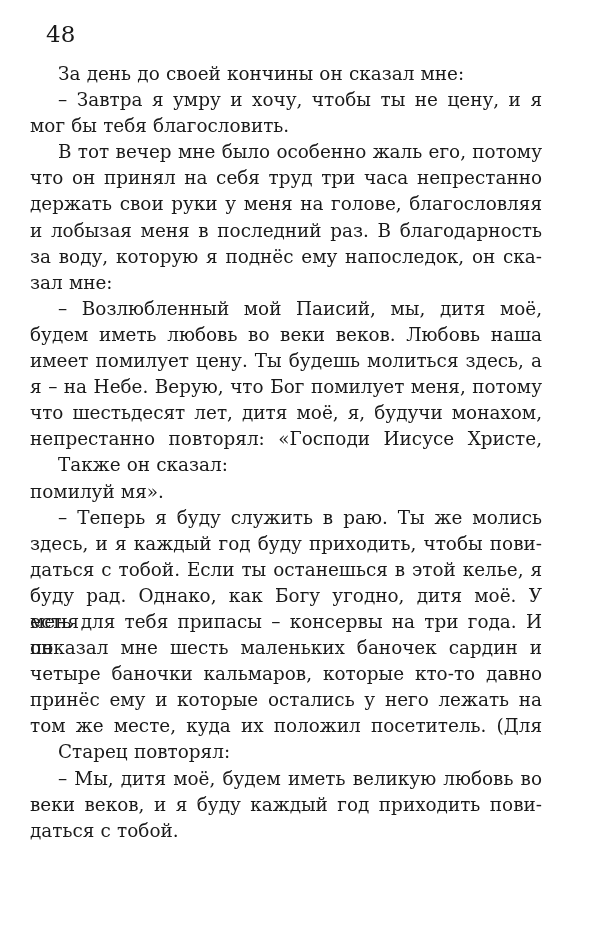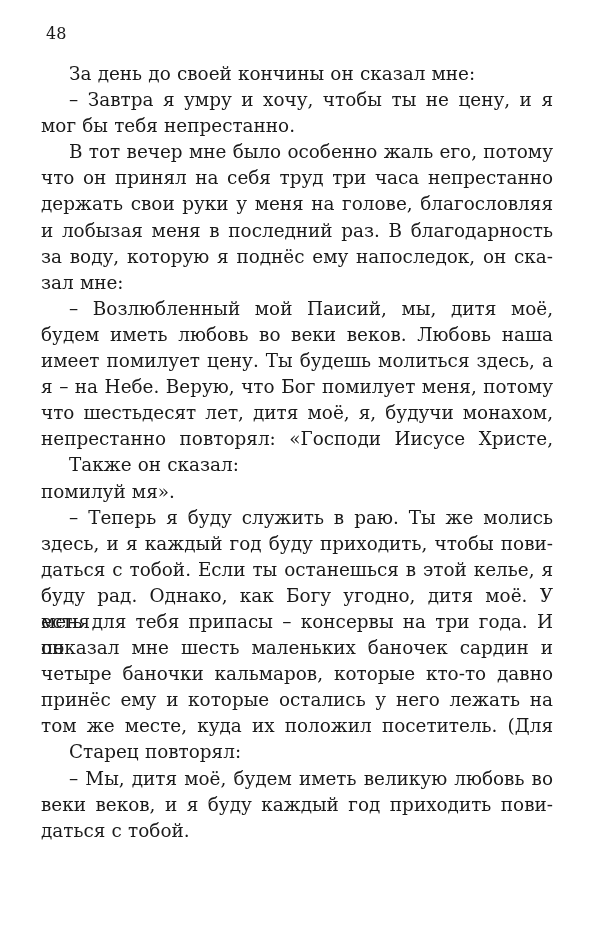--- a/index.html
+++ b/index.html
@@ -18,27 +18,27 @@
   .page {
     position: relative;
     width: 600px;
     height: 943px;
     background: var(--page-bg);
   }
   .page-number {
     position: absolute;
     left: 46px;
     top: 22px;
-    font-size: 16px;
+    font-size: 23px;
     line-height: 24px;
     color: var(--text-color);
   }
   .text-block {
     position: absolute;
-    left: 41px;
+    left: 30px;
     top: 61px;
     width: 512px;
   }
   .line {
     font-size: 18.4px;
     line-height: 26.1px;
     height: 26.1px;
     text-align: left;
     word-spacing: 0.02em;
   }
@@ -51,21 +51,21 @@
   }
 </style>
 </head>
 <body>
 
 <div class="page">
   <div class="page-number">48</div>
   <div class="text-block">
       <div class="line first">За день до своей кончины он сказал мне:</div>
       <div class="line first just">– Завтра я умру и хочу, чтобы ты не цену, и я</div>
-      <div class="line">мог бы тебя непрестанно.</div>
+      <div class="line">мог бы тебя благословить.</div>
       <div class="line first just">В тот вечер мне было особенно жаль его, потому</div>
       <div class="line just">что он принял на себя труд три часа непрестанно</div>
       <div class="line just">держать свои руки у меня на голове, благословляя</div>
       <div class="line just">и лобызая меня в последний раз. В благодарность</div>
       <div class="line just">за воду, которую я поднёс ему напоследок, он ска-</div>
       <div class="line">зал мне:</div>
       <div class="line first just">– Возлюбленный мой Паисий, мы, дитя моё,</div>
       <div class="line just">будем иметь любовь во веки веков. Любовь наша</div>
       <div class="line just">имеет помилует цену. Ты будешь молиться здесь, а</div>
       <div class="line just">я – на Небе. Верую, что Бог помилует меня, потому</div>

